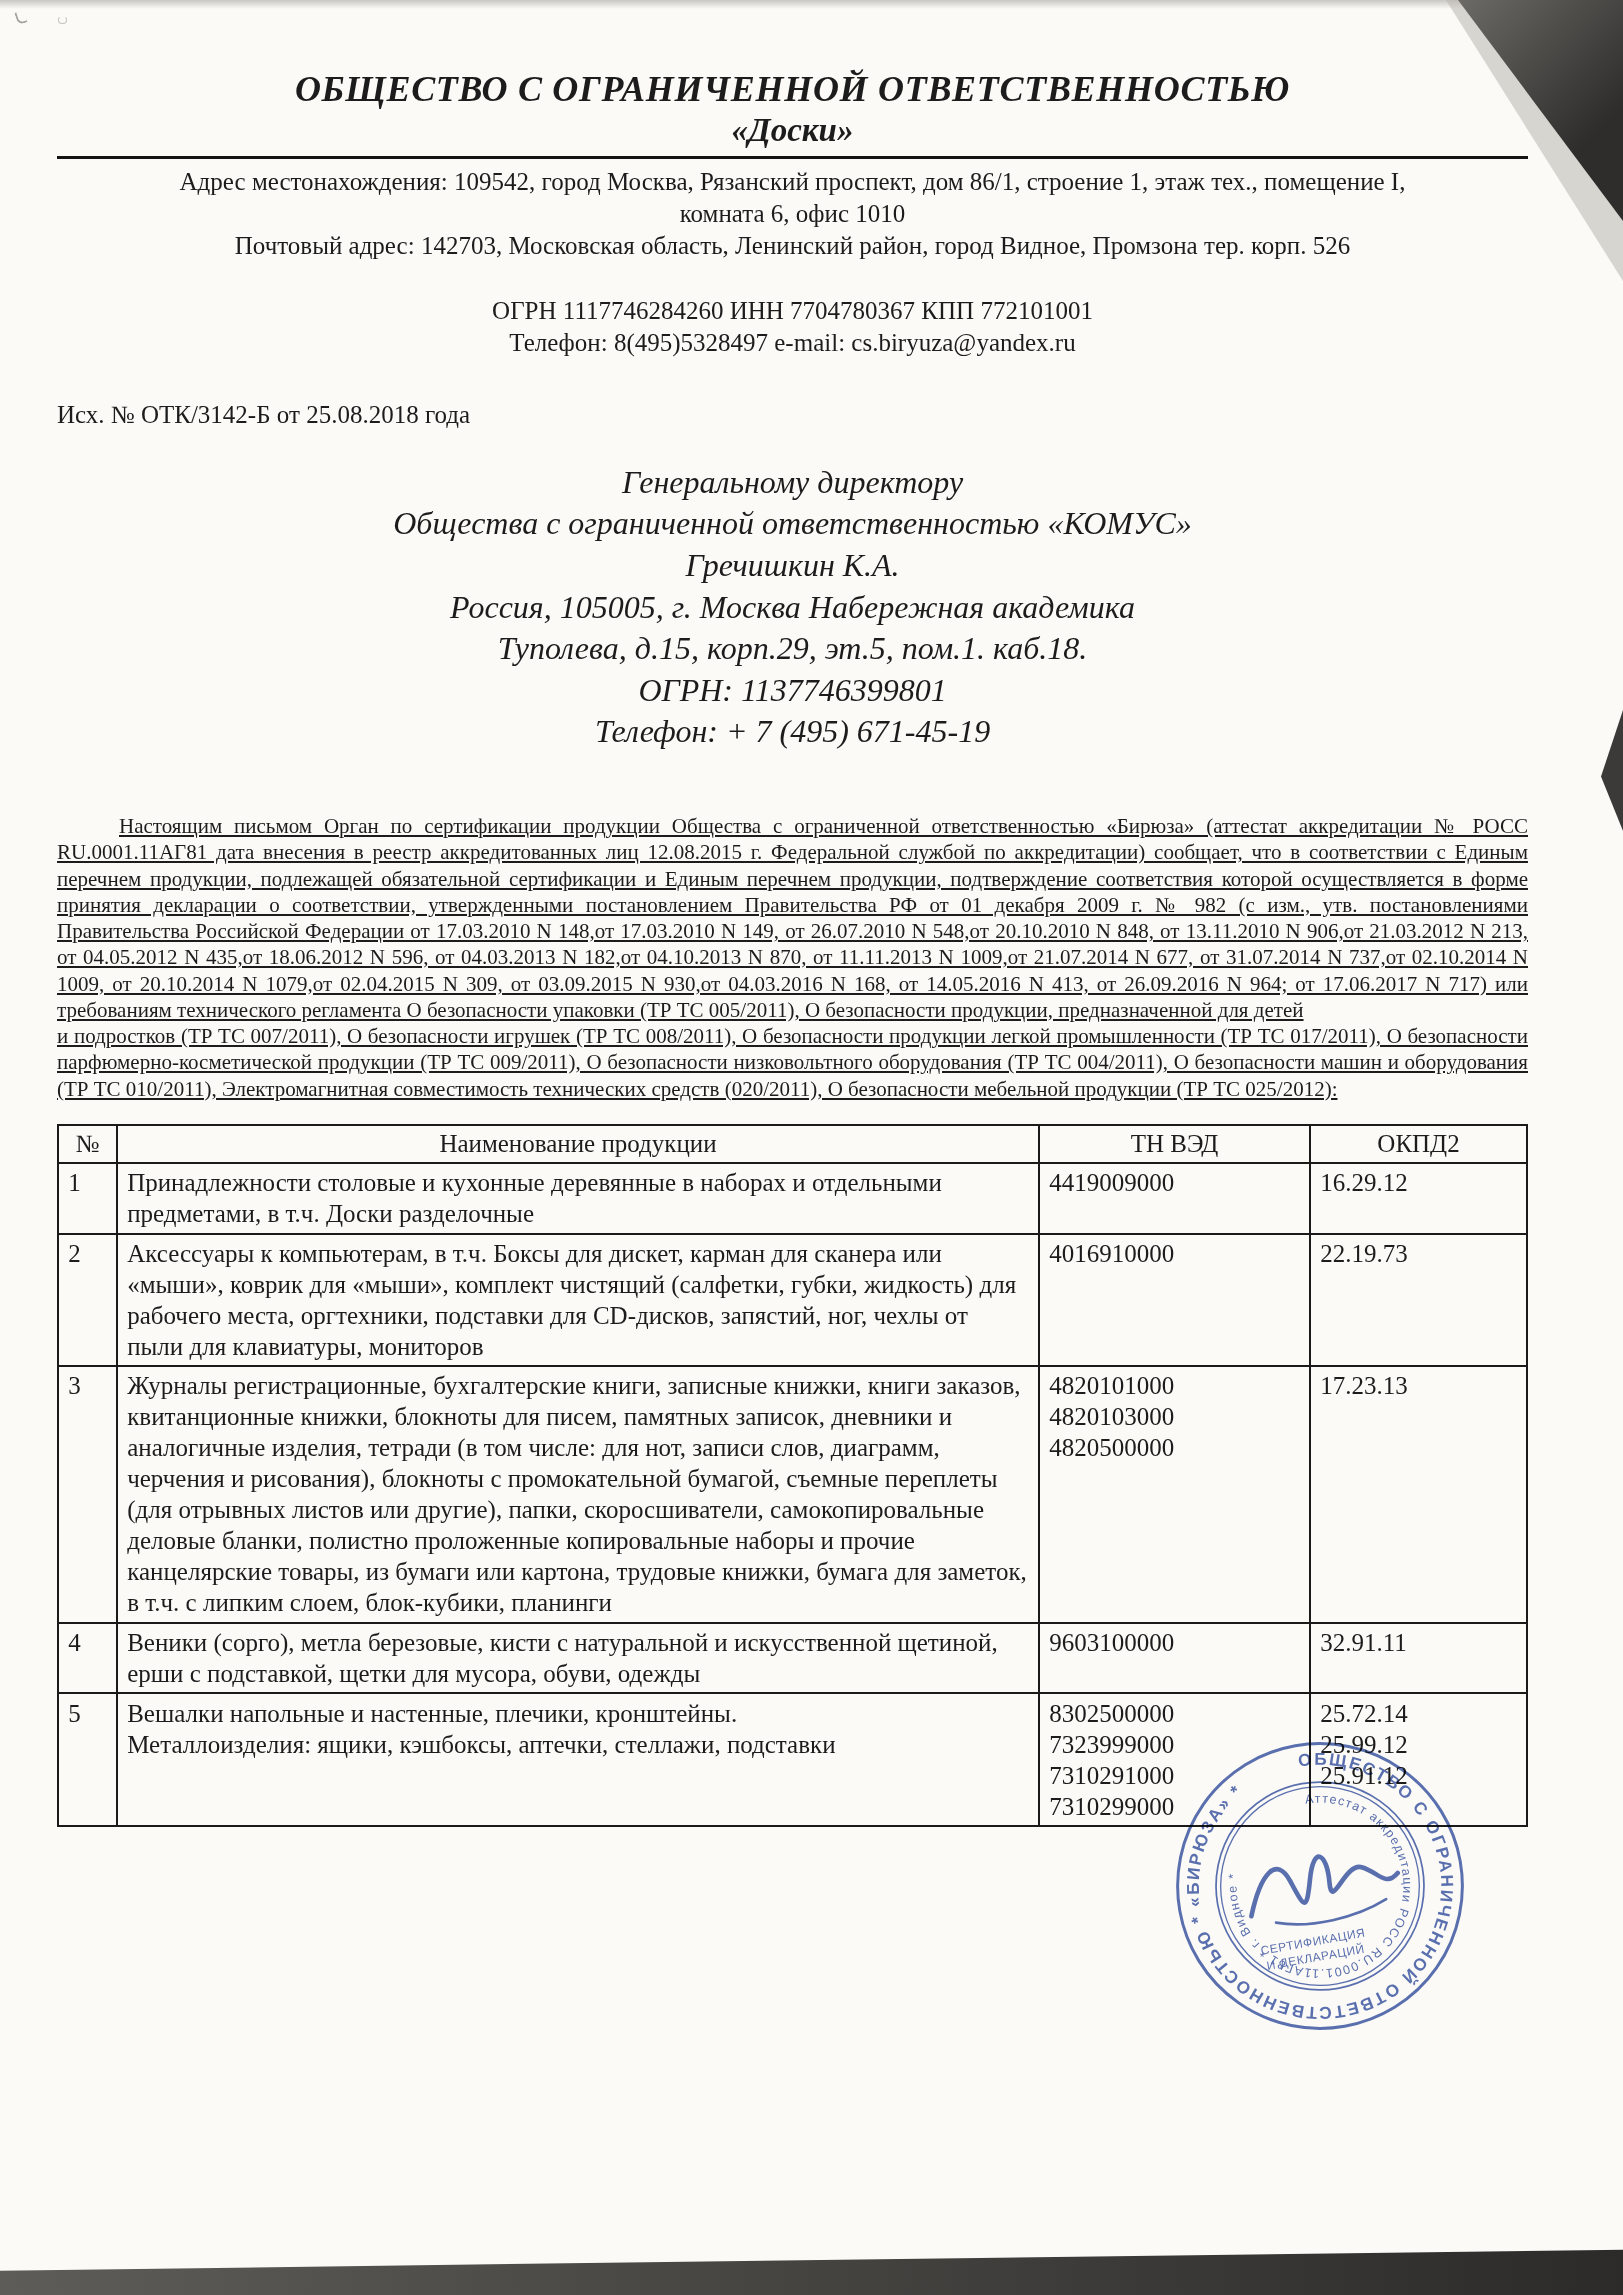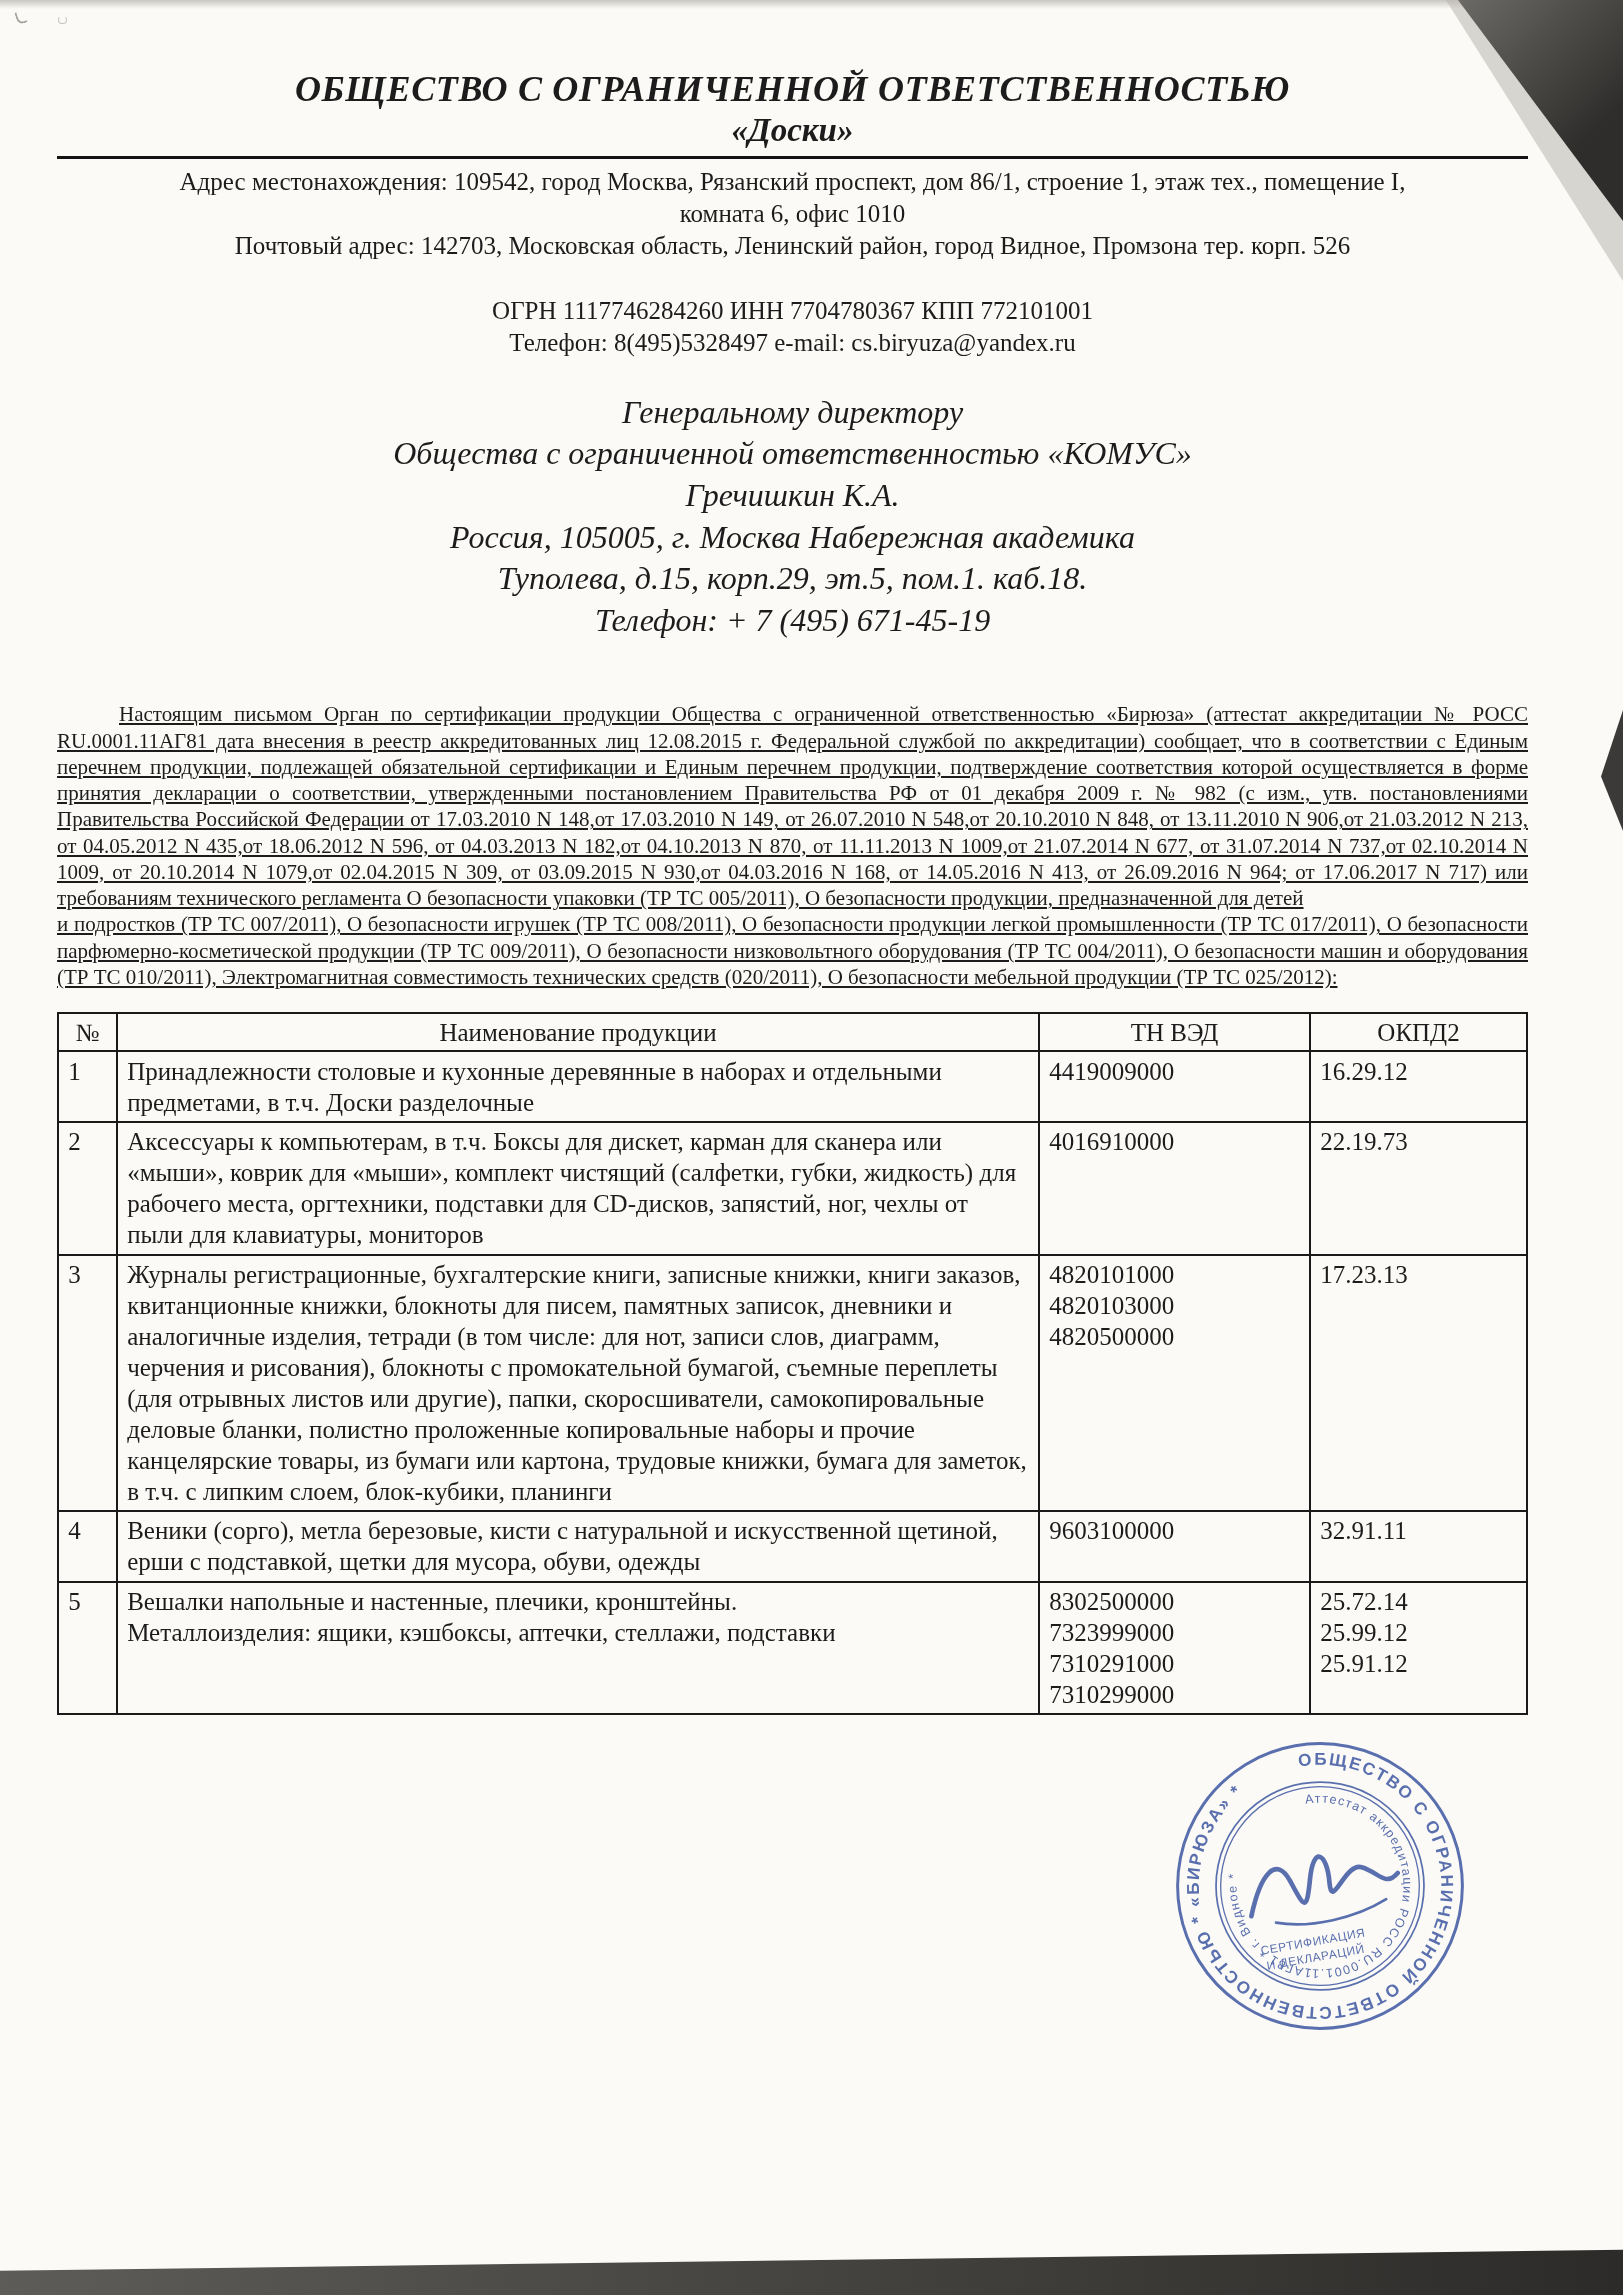--- a/index.html
+++ b/index.html
@@ -92,27 +92,29 @@
   <header class="letterhead">
     <div class="org-type">ОБЩЕСТВО С ОГРАНИЧЕННОЙ ОТВЕТСТВЕННОСТЬЮ</div>
     <div class="org-name">«Доски»</div>
     <div class="rule"></div>
     <div class="addr addr-wrap">Адрес местонахождения: 109542, город Москва, Рязанский проспект, дом 86/1, строение 1, этаж тех., помещение I, комната 6, офис 1010</div>
     <div class="addr">Почтовый адрес: 142703, Московская область, Ленинский район, город Видное, Промзона тер. корп. 526</div>
     <div class="addr reg">ОГРН 1117746284260 ИНН 7704780367 КПП 772101001</div>
     <div class="addr">Телефон: 8(495)5328497 e-mail: cs.biryuza@yandex.ru</div>
   </header>
 
+  <div class="ref-line">Исх. № ОТК/3142-Б от 25.08.2018 года</div>
 
   <div class="recipient">
     <div>Генеральному директору</div>
     <div>Общества с ограниченной ответственностью «КОМУС»</div>
     <div>Гречишкин К.А.</div>
     <div>Россия, 105005, г. Москва Набережная академика</div>
     <div>Туполева, д.15, корп.29, эт.5, пом.1. каб.18.</div>
+    <div>ОГРН: 1137746399801</div>
     <div>Телефон: + 7 (495) 671-45-19</div>
   </div>
 
 
   <p class="body-par first">Настоящим письмом Орган по сертификации продукции Общества с ограниченной ответственностью «Бирюза» (аттестат аккредитации № РОСС RU.0001.11АГ81 дата внесения в реестр аккредитованных лиц  12.08.2015 г. Федеральной службой по аккредитации) сообщает, что в соответствии с Единым перечнем продукции, подлежащей обязательной сертификации и Единым перечнем продукции, подтверждение соответствия которой осуществляется в форме принятия декларации о соответствии, утвержденными постановлением Правительства РФ от 01 декабря 2009 г. № 982 (с изм., утв. постановлениями Правительства Российской Федерации от 17.03.2010 N 148,от 17.03.2010 N 149, от 26.07.2010 N 548,от 20.10.2010 N 848, от 13.11.2010 N 906,от 21.03.2012 N 213, от 04.05.2012 N 435,от 18.06.2012 N 596, от 04.03.2013 N 182,от 04.10.2013 N 870, от 11.11.2013 N 1009,от 21.07.2014 N 677, от 31.07.2014 N 737,от 02.10.2014 N 1009, от 20.10.2014 N 1079,от 02.04.2015 N 309, от 03.09.2015 N 930,от 04.03.2016 N 168, от 14.05.2016 N 413, от 26.09.2016 N 964; от 17.06.2017 N 717) или требованиям технического регламента О безопасности упаковки (ТР ТС 005/2011), О безопасности продукции, предназначенной для детей</p>
   <p class="body-par">и подростков (ТР ТС 007/2011), О безопасности игрушек (ТР ТС 008/2011), О безопасности продукции легкой промышленности (ТР ТС 017/2011), О безопасности парфюмерно-косметической продукции (ТР ТС 009/2011), О безопасности низковольтного оборудования (ТР ТС 004/2011), О безопасности машин и оборудования (ТР ТС 010/2011), Электромагнитная совместимость технических средств (020/2011), О безопасности мебельной продукции (ТР ТС 025/2012):</p>
 
   <table class="products">
     <colgroup>
       <col style="width:59px">

